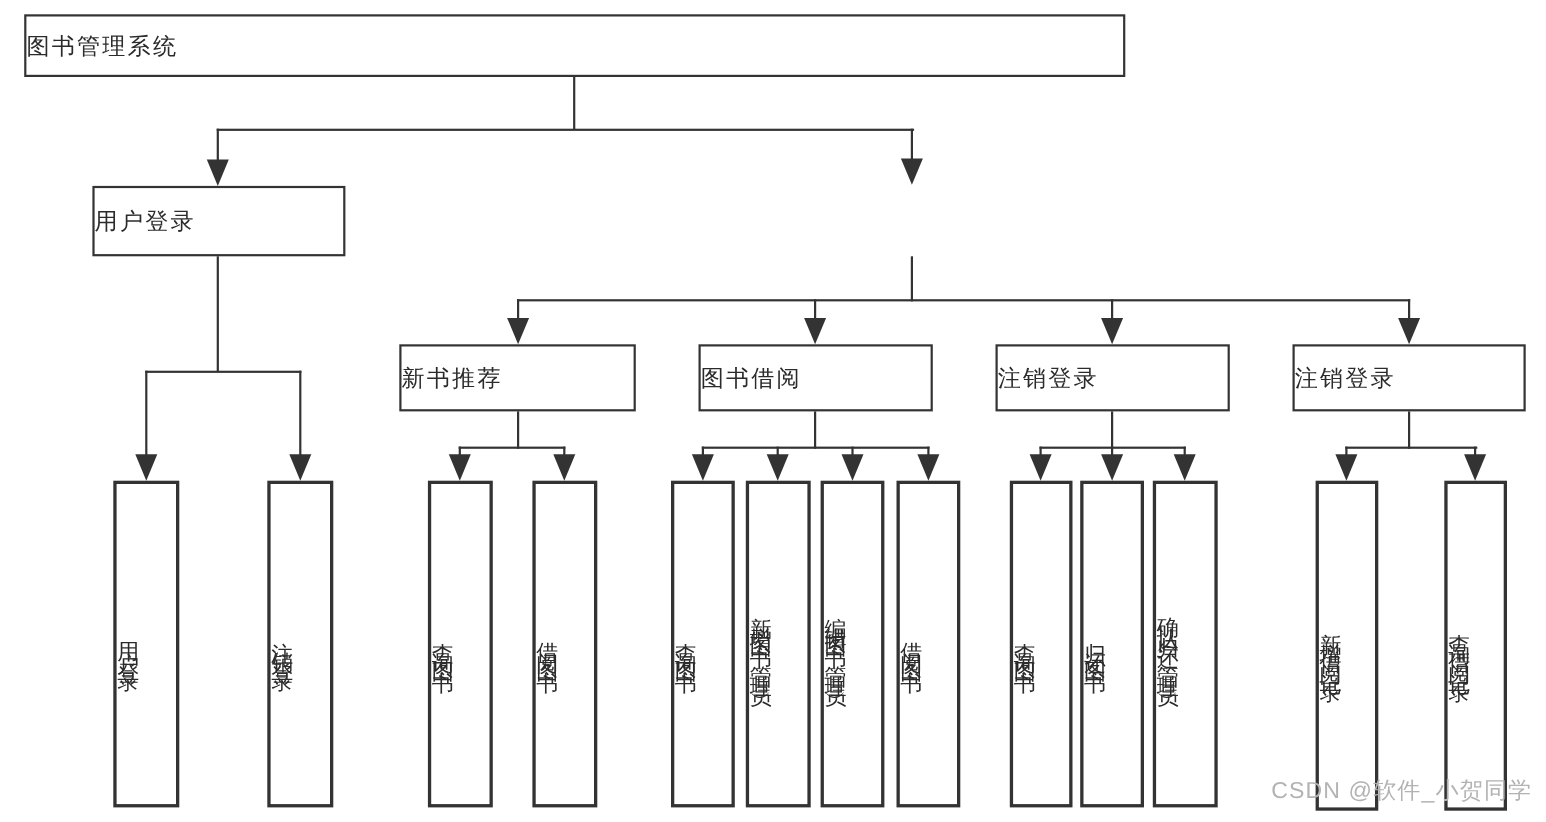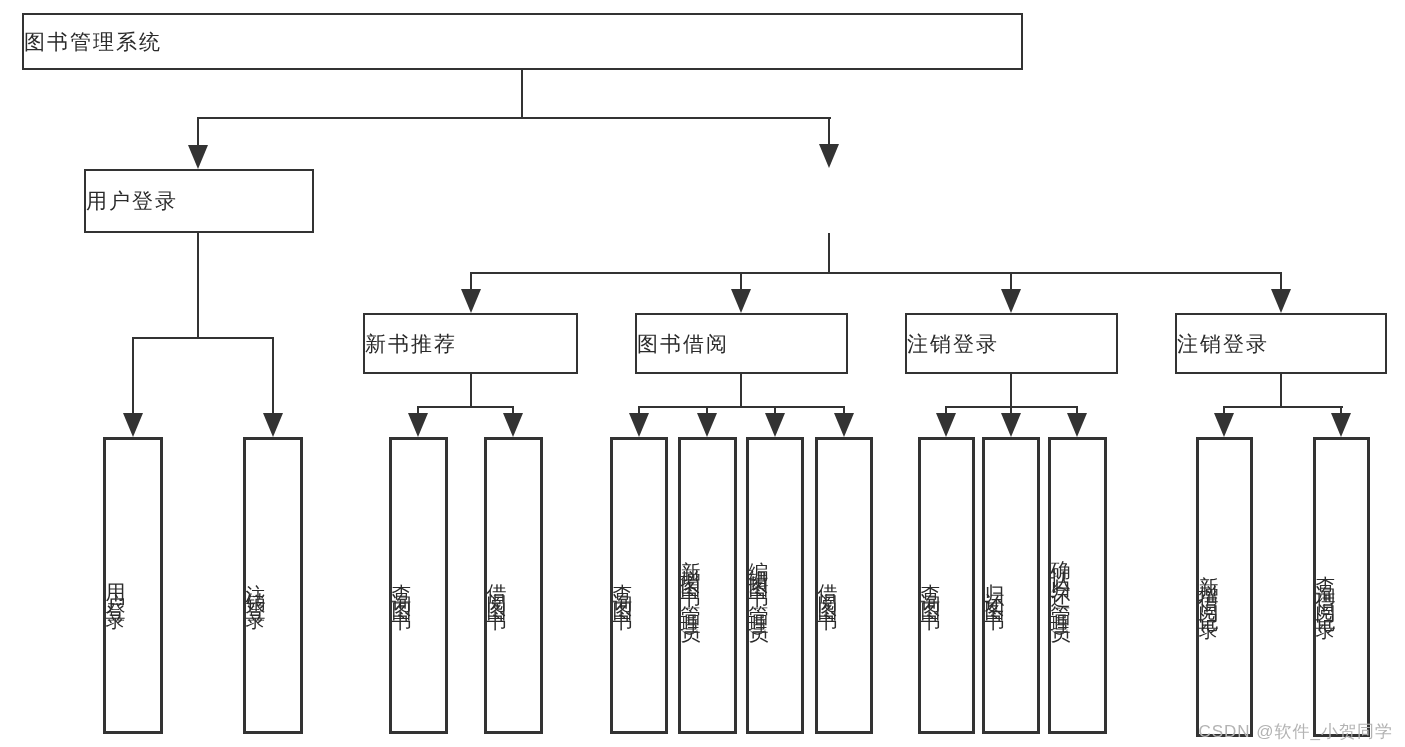--- a/index.html
+++ b/index.html
@@ -51,22 +51,22 @@
   .arrow {
     position: absolute;
     width: 0; height: 0;
     border-left: 10px solid transparent;
     border-right: 10px solid transparent;
     border-top: 24px solid var(--line);
   }
   .watermark {
     position: absolute;
     right: 12px;
-    bottom: 4px;
-    font-size: 17px;
+    bottom: 15px;
+    font-size: 21px;
     letter-spacing: 1px;
     color: var(--watermark);
     white-space: nowrap;
     z-index: 5;
   }
 </style>
 </head>
 <body>
 
 <div class="canvas">

